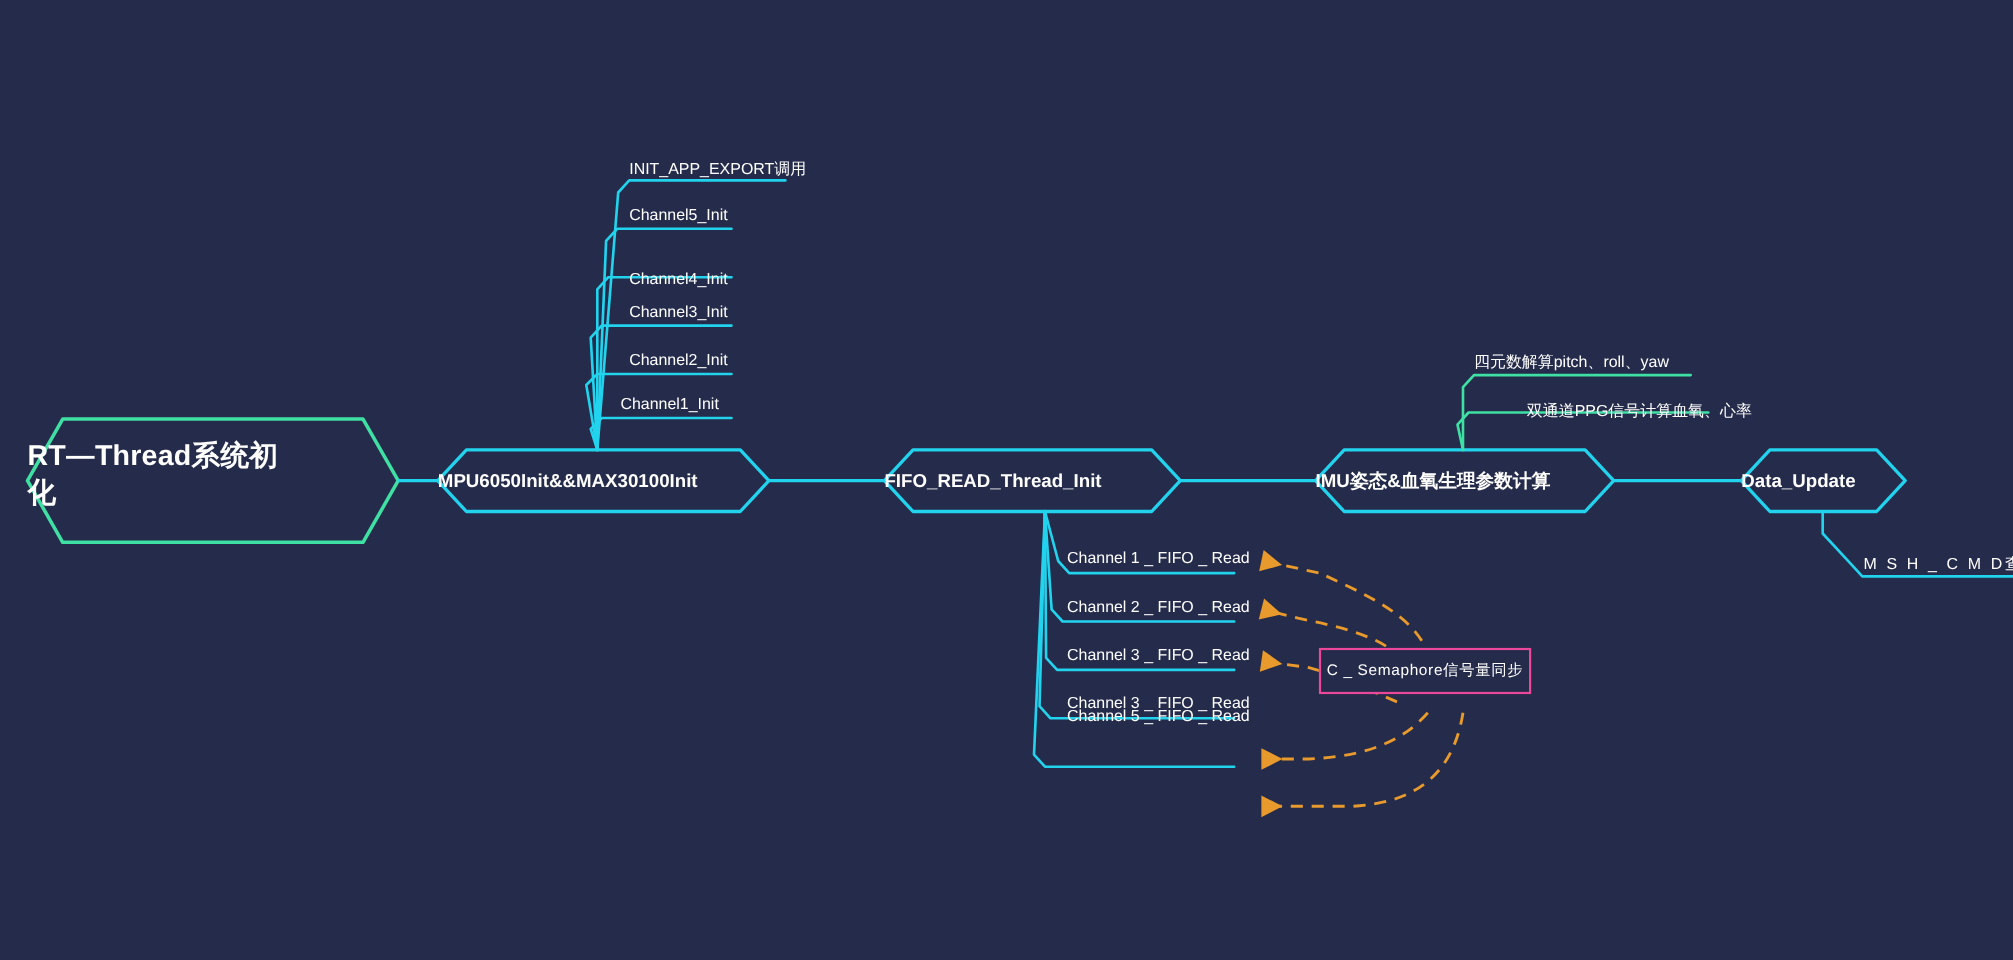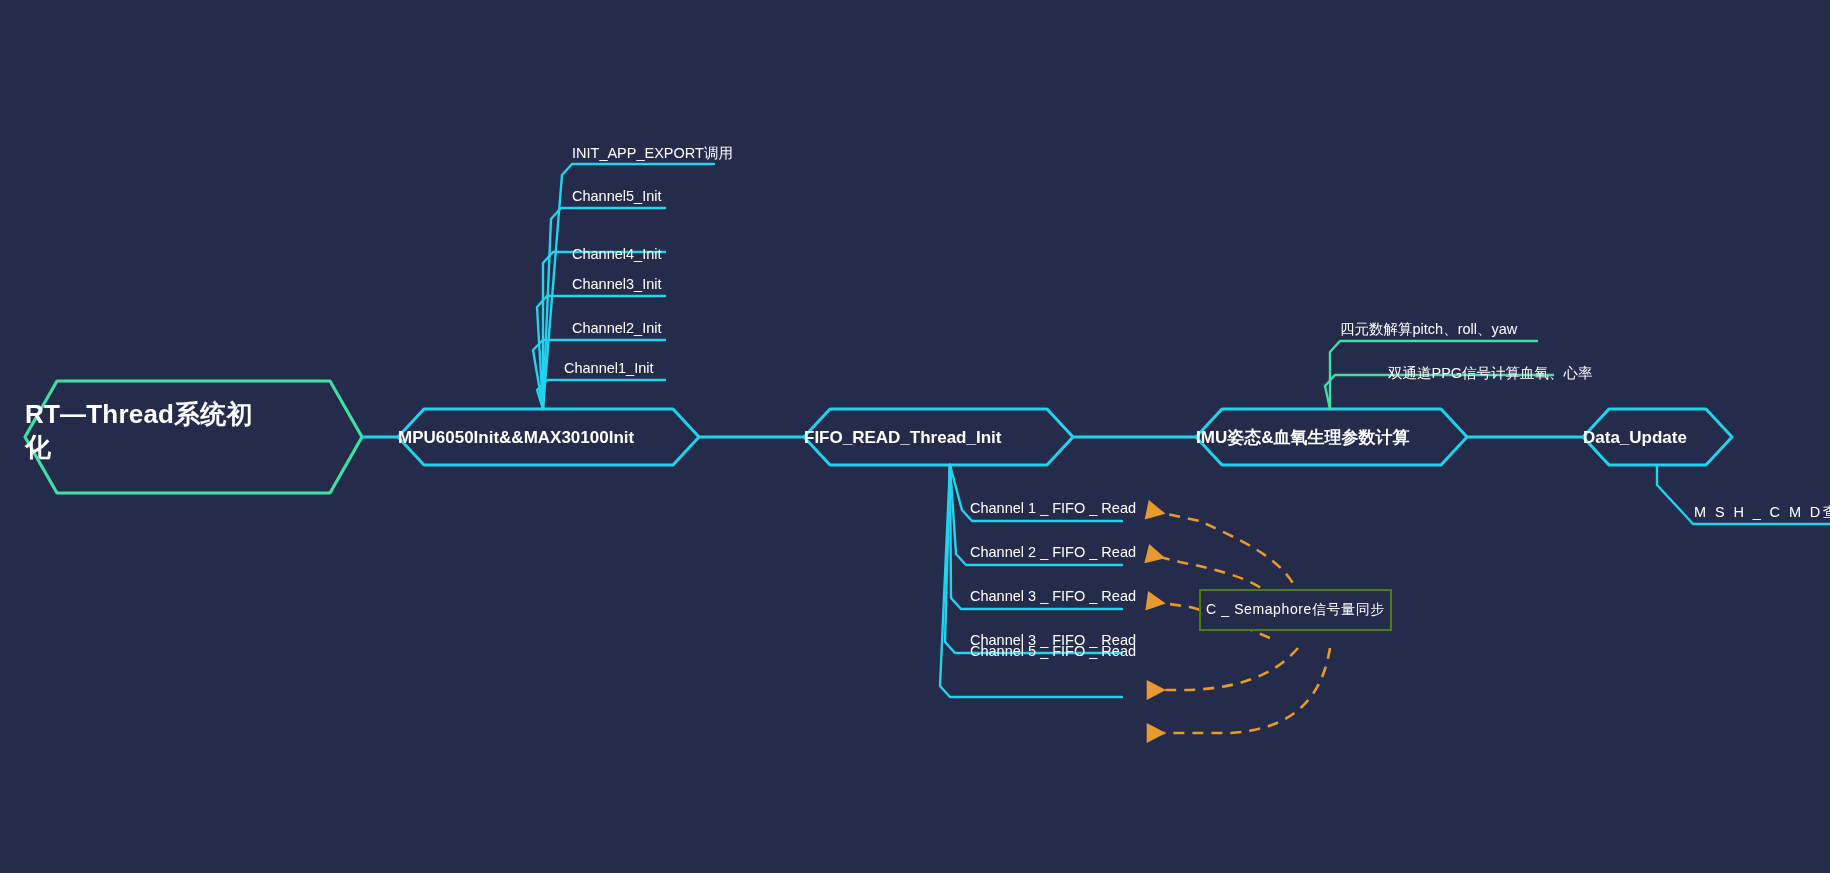--- a/index.html
+++ b/index.html
@@ -42,21 +42,21 @@
     color: #ffffff;
     font-size: 14.5px;
     white-space: nowrap;
   }
   .branch-label.wide {
     letter-spacing: 2.4px;
   }
   .sem-box {
     position: absolute;
     box-sizing: border-box;
-    border: 2px solid #4d7c0f;
+    border: 2px solid #ec4899;
     background: #252b4a;
     color: #ffffff;
     font-size: 14px;
     letter-spacing: 0.6px;
     display: flex;
     align-items: center;
     justify-content: center;
     white-space: nowrap;
   }
 </style>

